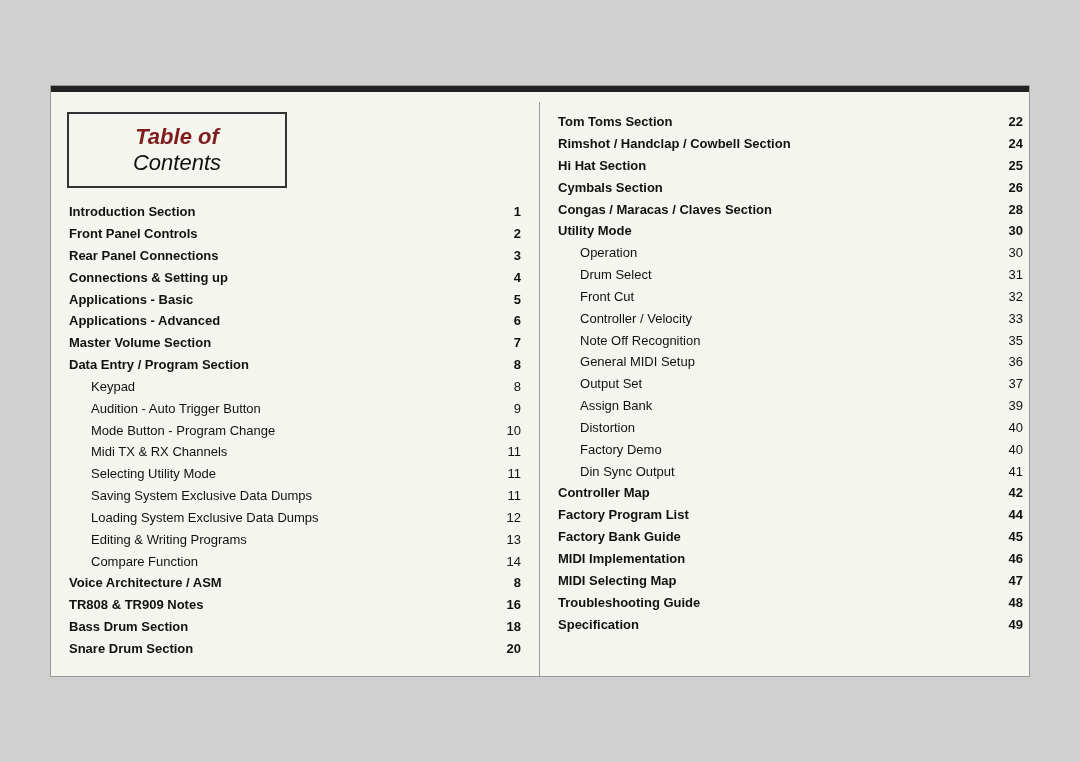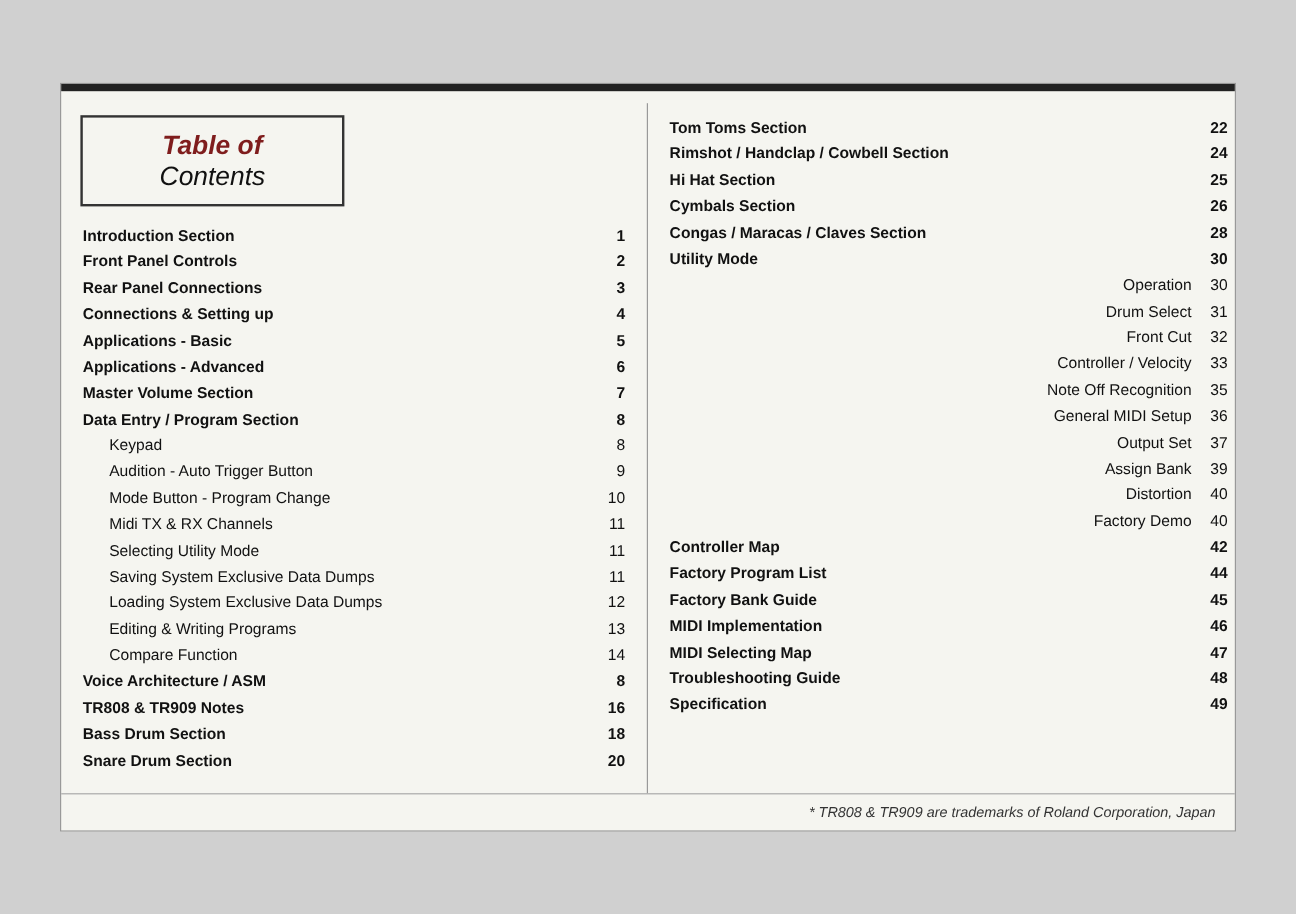--- a/index.html
+++ b/index.html
@@ -81,21 +81,20 @@
     .toc-table .entry-indent td.page-num {
       font-weight: normal;
     }
     
     .right-col {
       width: 490px;
       padding: 10px 4px 16px 16px;
     }
     .right-col .toc-table .entry-indent td:first-child {
       padding-left: 24px;
-      text-align: right;
     }
     
     .footer {
       border-top: 1px solid #aaa;
       padding: 8px 16px;
       text-align: right;
       font-size: 12px;
       font-style: italic;
       color: #333;
     }
@@ -262,20 +261,24 @@
               <td class="page-num">39</td>
             </tr>
             <tr class="entry-indent">
               <td>Distortion</td>
               <td class="page-num">40</td>
             </tr>
             <tr class="entry-indent">
               <td>Factory Demo</td>
               <td class="page-num">40</td>
             </tr>
+            <tr class="entry-indent">
+              <td>Din Sync Output</td>
+              <td class="page-num">41</td>
+            </tr>
             <tr class="entry-bold">
               <td>Controller Map</td>
               <td class="page-num">42</td>
             </tr>
             <tr class="entry-bold">
               <td>Factory Program List</td>
               <td class="page-num">44</td>
             </tr>
             <tr class="entry-bold">
               <td>Factory Bank Guide</td>
@@ -295,16 +298,13 @@
             </tr>
             <tr class="entry-bold">
               <td>Specification</td>
               <td class="page-num">49</td>
             </tr>
           </tbody>
       </table>
     </div>
 
   </div>
-  <div class="footer">
-    <span>* TR808 &amp; TR909 are trademarks of Roland Corporation, Japan</span>
-  </div>
 </div>
 
 </body></html>

